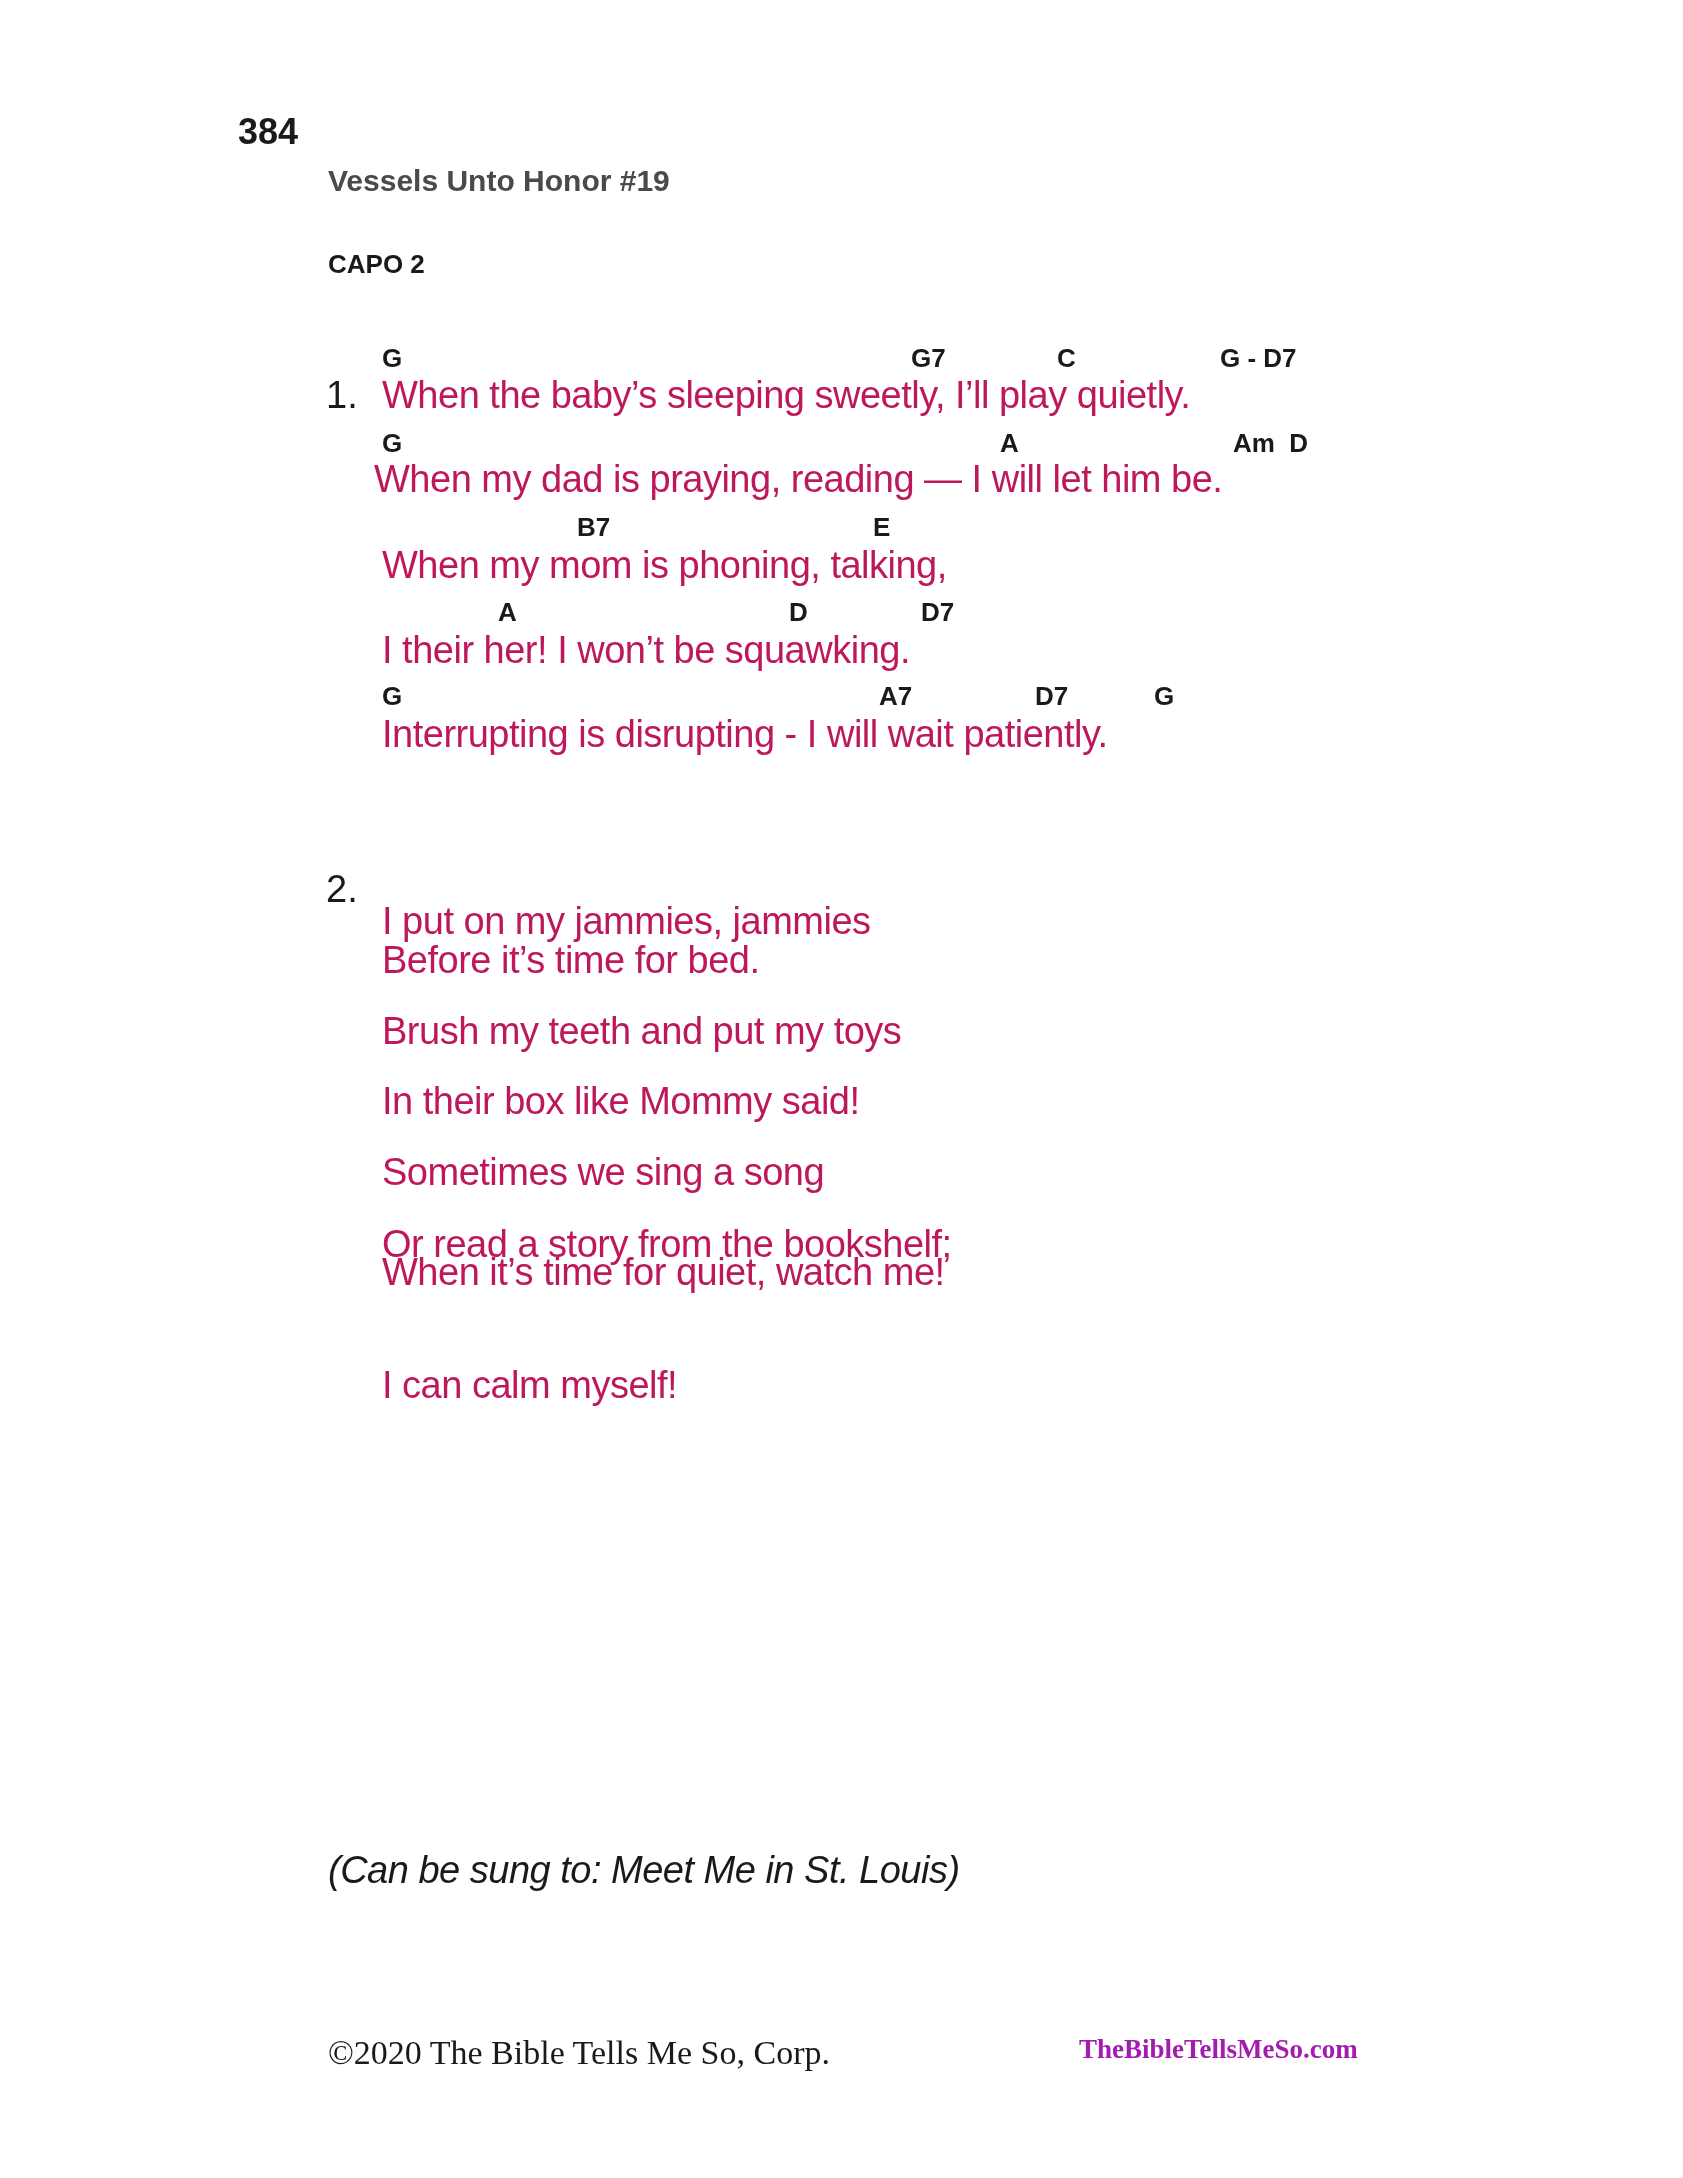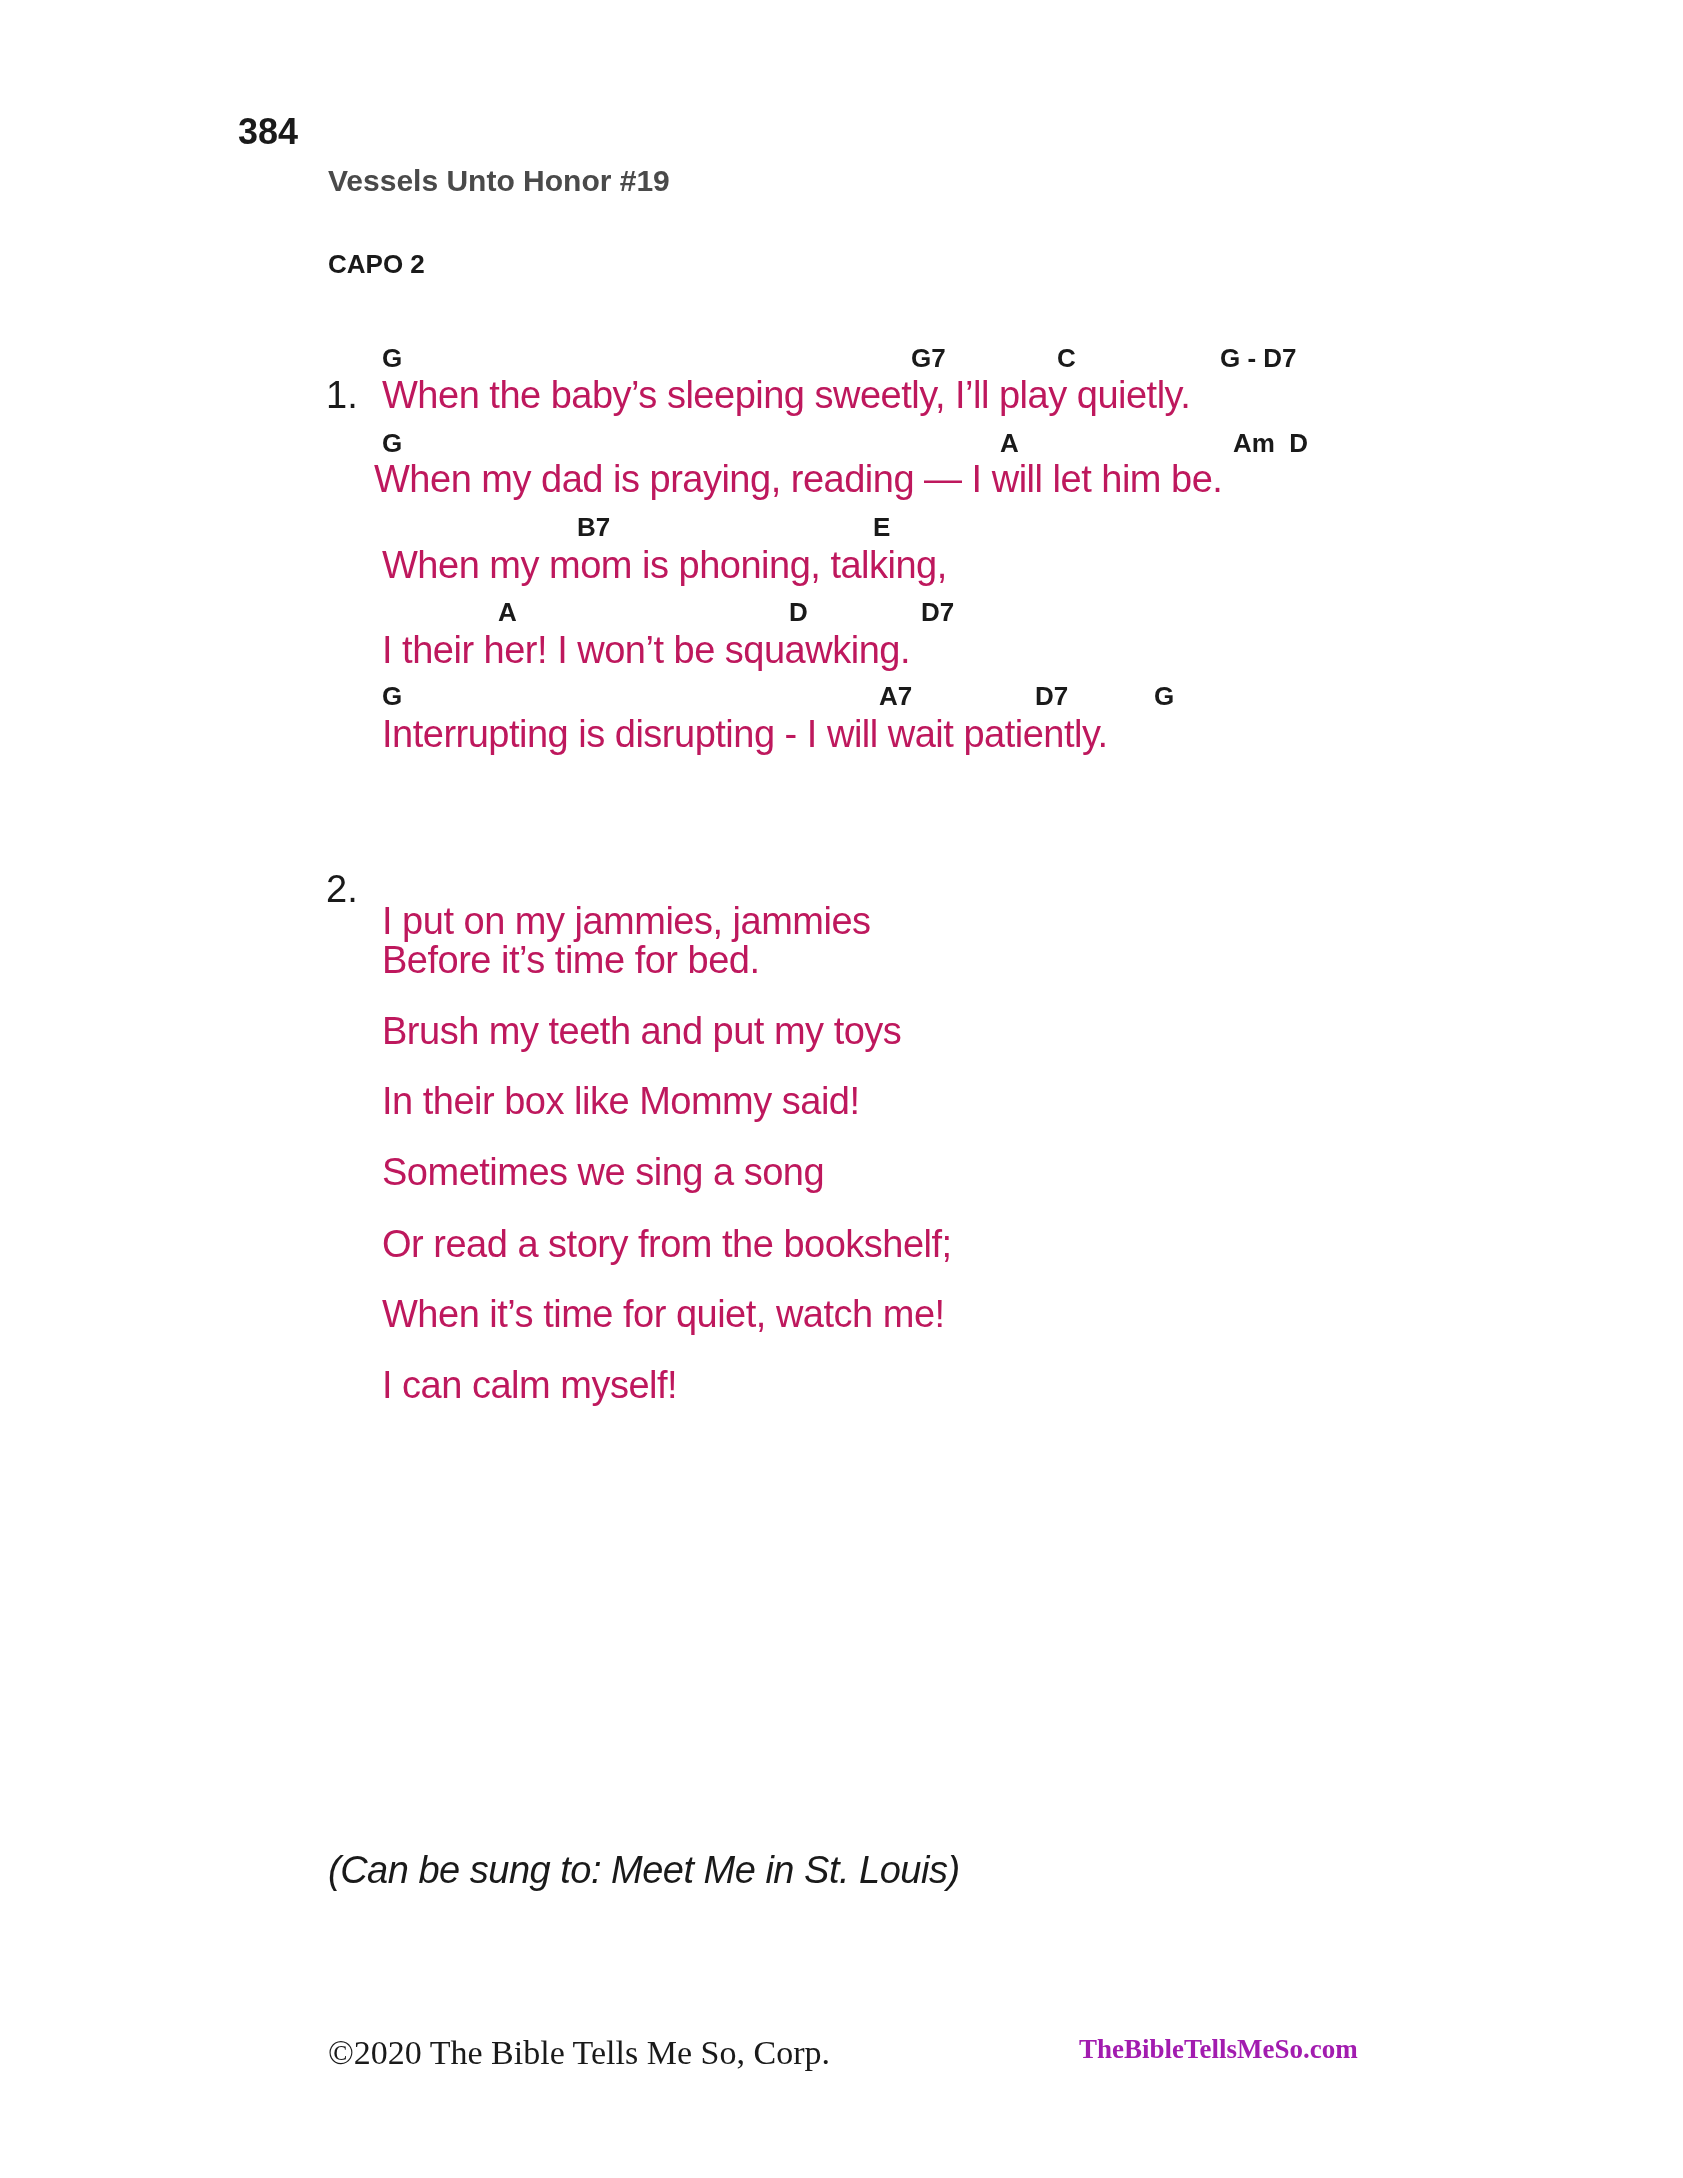--- a/index.html
+++ b/index.html
@@ -63,21 +63,21 @@
 </div>
 
 <div>
   <div class="abs verse-num" style="left:326px; top:868px;">2.</div>
   <div class="abs lyric" style="left:382px; top:876px;margin-top:24px;">I put on my jammies, jammies</div>
   <div class="abs lyric" style="left:382px; top:939px;">Before it’s time for bed.</div>
   <div class="abs lyric" style="left:382px; top:1010px;">Brush my teeth and put my toys</div>
   <div class="abs lyric" style="left:382px; top:1080px;">In their box like Mommy said!</div>
   <div class="abs lyric" style="left:382px; top:1151px;">Sometimes we sing a song</div>
   <div class="abs lyric" style="left:382px; top:1223px;">Or read a story from the bookshelf;</div>
-  <div class="abs lyric" style="left:382px; top:1293px;">When it’s time for quiet, watch me!</div>
+  <div class="abs lyric" style="left:382px; top:1251px;">When it’s time for quiet, watch me!</div>
   <div class="abs lyric" style="left:382px; top:1364px;">I can calm myself!</div>
 </div>
 
 <div class="abs note">(Can be sung to: Meet Me in St. Louis)</div>
 
 <div class="abs footer-copy">©2020 The Bible Tells Me So, Corp.</div>
 <div class="abs footer-site">TheBibleTellsMeSo.com</div>
 
 
 </body></html>

